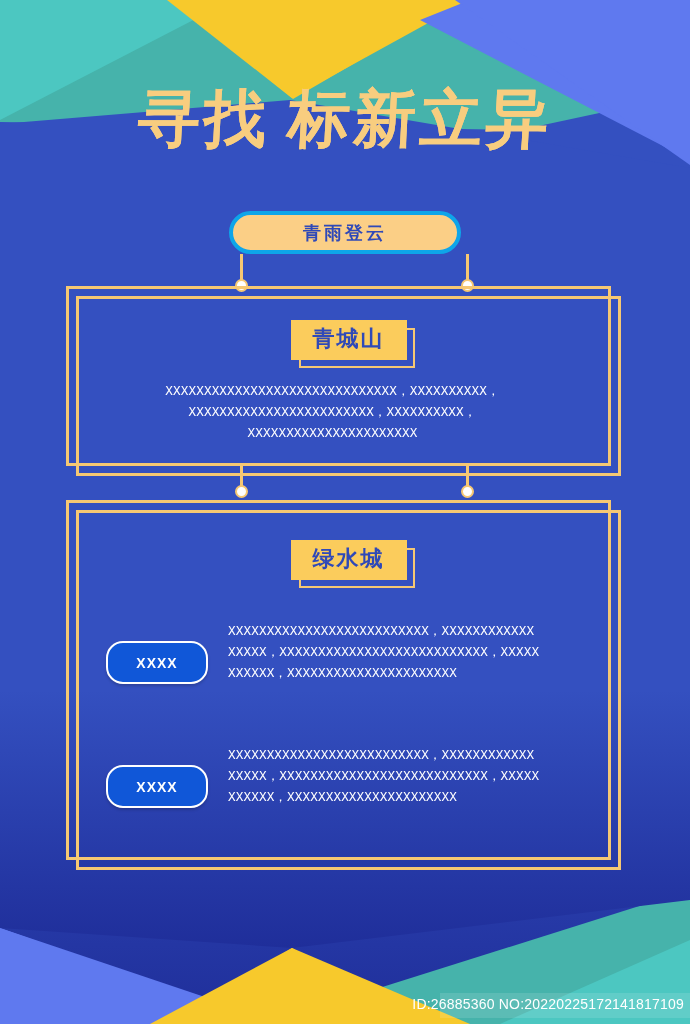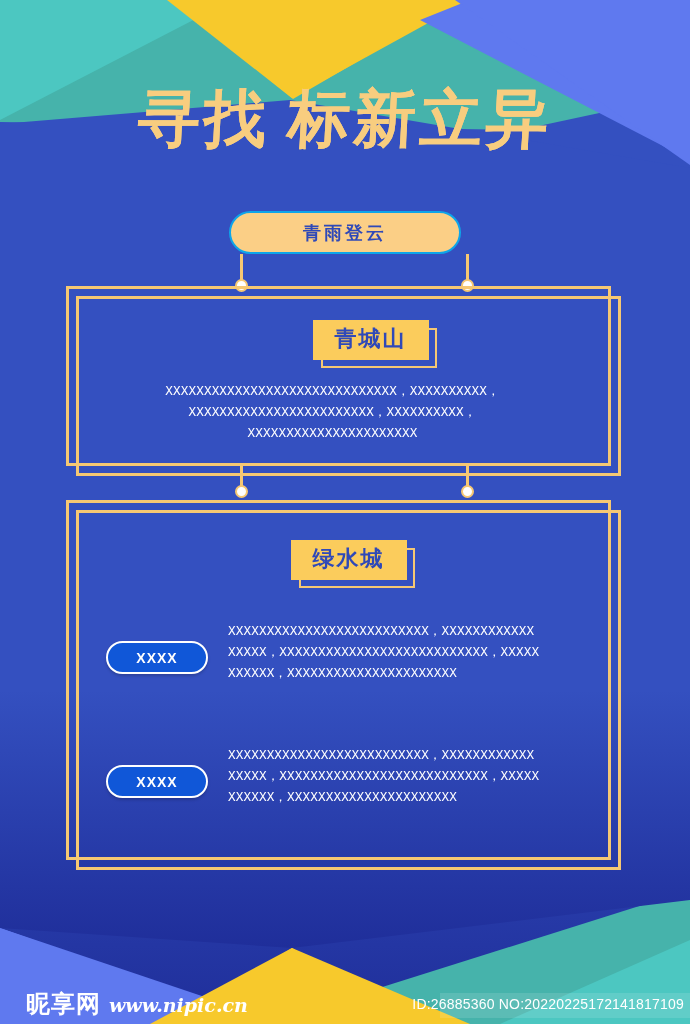--- a/index.html
+++ b/index.html
@@ -34,21 +34,21 @@
     white-space:nowrap;
   }
   .title .gap{display:inline-block;width:18px;}
 
   
   .subtitle-pill{
     position:absolute;
     left:229px;top:211px;
     width:232px;height:43px;
     background:#fbcf86;
-    border:2px solid #0ea5e9;
+    border:4px solid #0ea5e9;
     border-radius:22px;
     box-sizing:border-box;
     display:flex;align-items:center;justify-content:center;
     color:#2f49b8;
     font-size:18px;
     font-weight:bold;
     letter-spacing:3px;
   }
 
   
@@ -126,21 +126,21 @@
     line-height:21px;
     letter-spacing:0.2px;
     font-family:"DejaVu Sans Mono","Liberation Mono",monospace;
     white-space:pre-line;
   }
   .para-center{text-align:center;}
 
   
   .badge{
     position:absolute;
-    width:102px;height:33px;
+    width:102px;height:43px;
     border-radius:17px;
     background:#1057d8;
     border:2px solid #ffffff;
     box-sizing:border-box;
     display:flex;align-items:center;justify-content:center;
     color:#ffffff;
     font-size:14px;
     font-weight:bold;
     letter-spacing:1px;
     box-shadow:0 2px 3px rgba(0,0,0,0.18);
@@ -242,21 +242,21 @@
 
   <div class="conn v-line" style="left:240px;top:254px;height:30px;"></div>
   <div class="conn v-line" style="left:466px;top:254px;height:30px;"></div>
   <div class="dot" style="left:235px;top:279px;"></div>
   <div class="dot" style="left:461px;top:279px;"></div>
 
   <div class="card" style="left:66px;top:286px;width:545px;height:180px;">
     <div class="frame-outer"></div>
     <div class="frame-inner"></div>
     <div class="card-body">
-      <div class="head-wrap" style="top:24px;padding-left:22px;">
+      <div class="head-wrap" style="top:24px;">
         <div class="head">
           <div class="head-shadow"></div>
           <div class="head-box"><span>青城山</span></div>
         </div>
       </div>
       <div class="para para-center" style="position:absolute;left:4px;top:84px;width:505px;">XXXXXXXXXXXXXXXXXXXXXXXXXXXXXX，XXXXXXXXXX，
 XXXXXXXXXXXXXXXXXXXXXXXX，XXXXXXXXXX，
 XXXXXXXXXXXXXXXXXXXXXX</div>
     </div>
   </div>
@@ -286,19 +286,15 @@
 
       <div class="badge" style="left:30px;top:255px;">
         <span>XXXX</span>
       </div>
       <div class="para" style="position:absolute;left:152px;top:234px;width:390px;">XXXXXXXXXXXXXXXXXXXXXXXXXX，XXXXXXXXXXXX
 XXXXX，XXXXXXXXXXXXXXXXXXXXXXXXXXX，XXXXX
 XXXXXX，XXXXXXXXXXXXXXXXXXXXXX</div>
     </div>
   </div>
 
-  <div class="footer-brand">
-    <span class="footer-cn">昵享网</span>
-    <span class="footer-url">www.nipic.cn</span>
-  </div>
   <div class="footer-id">ID:26885360 NO:20220225172141817109</div>
 
 </div>
 
 </body></html>

